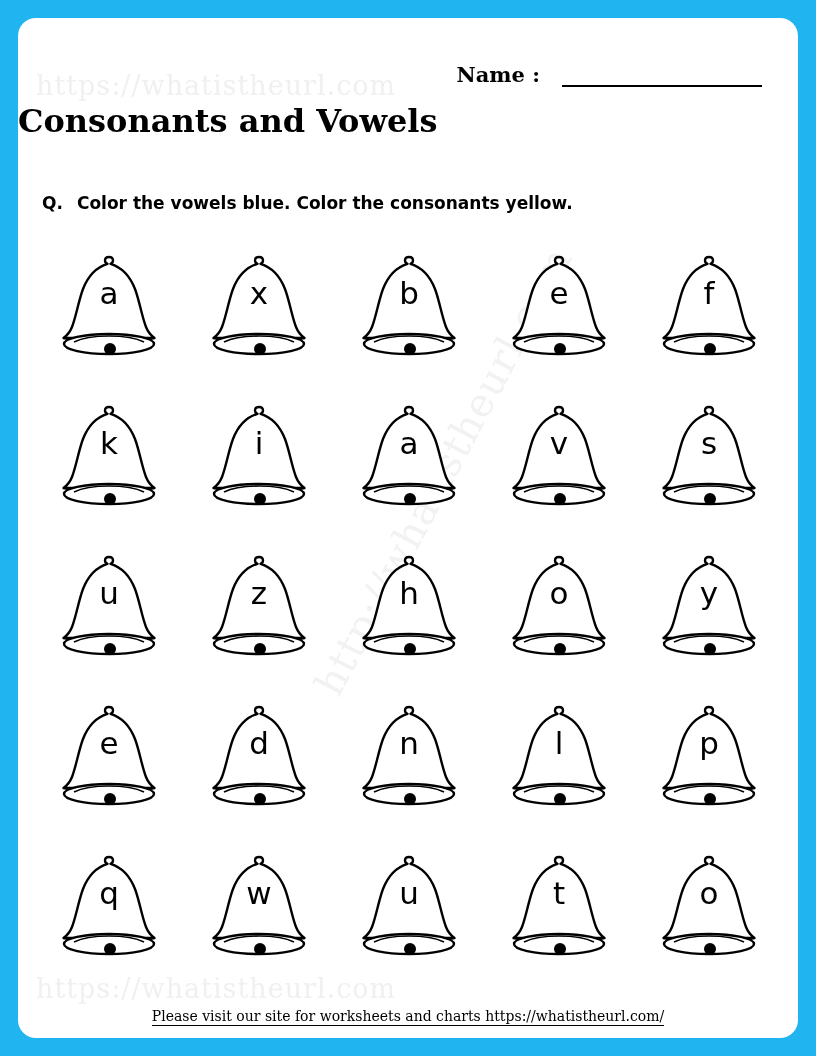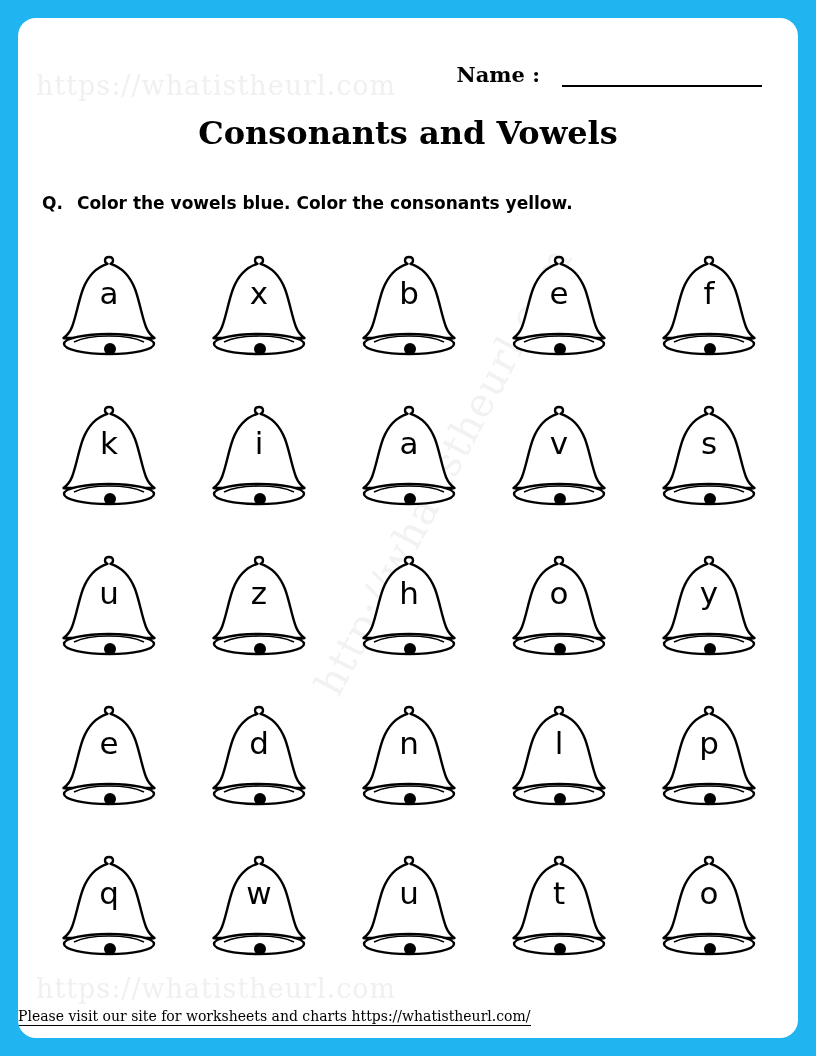--- a/index.html
+++ b/index.html
@@ -66,24 +66,24 @@
     font-size: 21px;
     color: #000;
   }
   .name-line {
     width: 200px;
     border-bottom: 2px solid #000;
     height: 18px;
   }
   .title {
     position: absolute;
-    top: 96px;
+    top: 84px;
     left: 0;
     width: 780px;
-    text-align: center;
+    text-align: left;
     font-family: "DejaVu Serif", serif;
     font-weight: bold;
     font-size: 32px;
     color: #000;
   }
   .instruction {
     position: absolute;
     top: 175px;
     left: 24px;
     width: 740px;
@@ -128,21 +128,21 @@
     font-family: "DejaVu Sans", sans-serif;
     font-size: 31px;
     color: #000;
   }
 
   .footer {
     position: absolute;
     bottom: 14px;
     left: 0;
     width: 780px;
-    text-align: left;
+    text-align: center;
     font-family: "DejaVu Serif", serif;
     font-size: 14px;
     color: #000;
   }
   .footer span {
     border-bottom: 1px solid #000;
     padding-bottom: 1px;
   }
 </style>
 </head>

